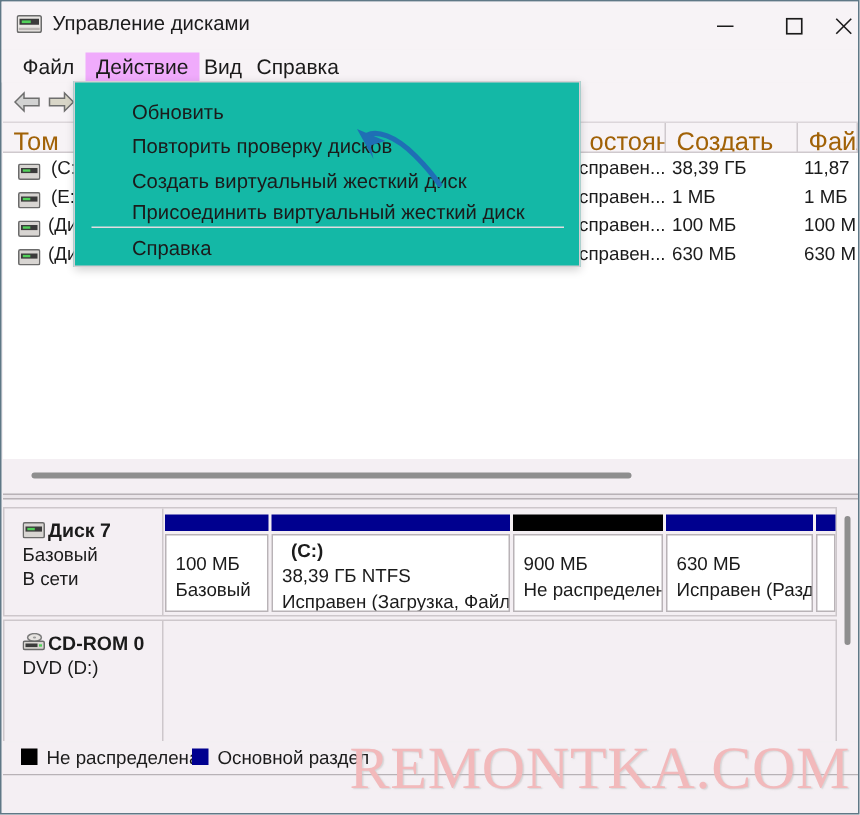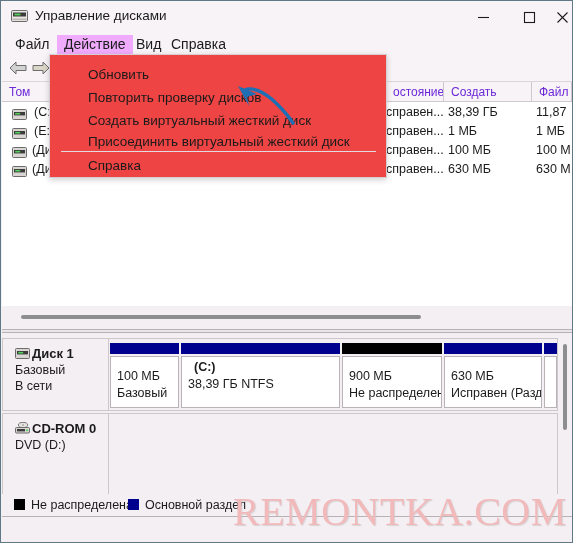--- a/index.html
+++ b/index.html
@@ -82,21 +82,21 @@
     width: 570px; height: 240px;
     background: #ffffff;
     overflow: hidden;
   }
   .col-head {
     position: absolute; top: 0; height: 20px;
     background: #f7f3f6;
     border-right: 1px solid #cfc9cd;
     border-bottom: 1px solid #cfc9cd;
     box-sizing: border-box;
-    font-size: 12px; color: #6d28d9;
+    font-size: 17px; color: #a16207;
     padding: 3px 0 0 7px;
     white-space: nowrap; overflow: hidden;
   }
   .vol-row {
     position: absolute; height: 19px;
     font-size: 12.5px; color: #1b1b1b;
     white-space: nowrap;
   }
   .vol-cell { position: absolute; top: 0; white-space: nowrap; overflow: hidden; }
   .drv-icon { position: absolute; left: 10px; top: 4px; width: 15px; height: 11px; }
@@ -179,21 +179,21 @@
   .legend-sw { position:absolute; top: 4px; width: 11px; height: 11px; }
   .statusbar {
     position: absolute; left: 1px; top: 516px;
     width: 570px; height: 26px;
     background: #f4eff3;
   }
   
   .dropdown {
     position: absolute; left: 48px; top: 53px;
     width: 338px; height: 124px;
-    background: #ef4444;
+    background: #14b8a6;
     border: 1px solid #d5cfd3;
     box-shadow: 0 2px 6px rgba(0,0,0,0.18);
     box-sizing: border-box;
     z-index: 40;
   }
   .dd-item {
     position: absolute; left: 0; width: 100%; height: 23px;
     font-size: 13.5px; color: #1b1b1b;
     padding: 3px 0 0 38px;
     box-sizing: border-box;
@@ -345,39 +345,40 @@
 
     <div class="disk-row" style="top:4px; height:73px;">
       <div class="disk-info">
         <div>
           <span class="disk-icon-sm">
             <svg width="15" height="11" viewBox="0 0 15 11">
                 <rect x="0.5" y="0.5" width="14" height="10" rx="1" fill="#d8d5d2" stroke="#6b6b6b"></rect>
                 <rect x="2" y="3" width="11" height="3.4" fill="#3b3b3b"></rect>
                 <rect x="3.2" y="3.9" width="5" height="1.6" fill="#52d15a"></rect>
               </svg>
-          </span><span class="disk-title">Диск 1</span>
+          </span><span class="disk-title">Диск 7</span>
         </div>
         <div>Базовый</div>
         <div>В сети</div>
       </div>
 
       <div class="part" style="left:107px; top:4px; width:69px; height:66px;">
         <div class="part-bar" style="background:#00008f;"></div>
         <div class="part-body">
           <div>100 МБ</div>
           <div>Базовый</div>
         </div>
       </div>
 
       <div class="part" style="left:178px; top:4px; width:159px; height:66px;">
         <div class="part-bar" style="background:#00008f;"></div>
         <div class="part-body" style="padding-top:2px;">
           <div class="part-label" style="padding-left:6px;">(C:)</div>
           <div>38,39 ГБ NTFS</div>
+          <div>Исправен (Загрузка, Файл</div>
         </div>
       </div>
 
       <div class="part" style="left:339px; top:4px; width:100px; height:84px;">
         <div class="part-bar" style="background:#000000;"></div>
         <div class="part-body">
           <div>900 МБ</div>
           <div>Не распределен</div>
         </div>
       </div>

